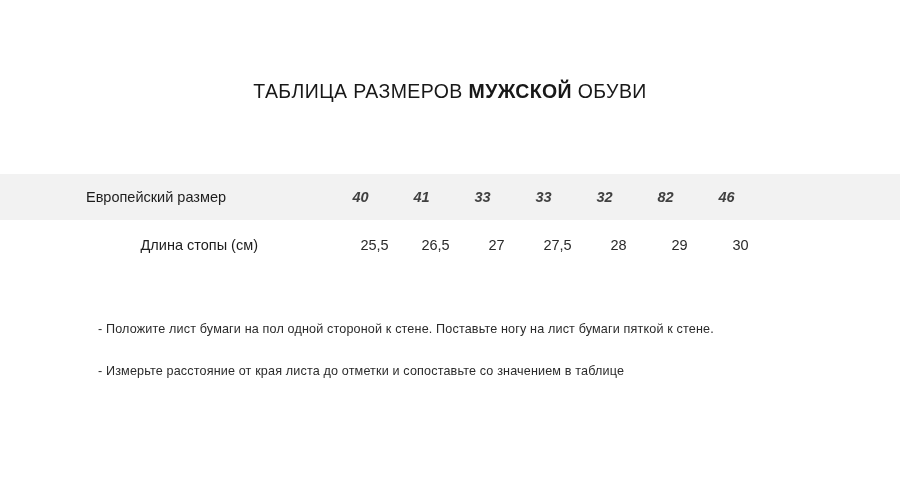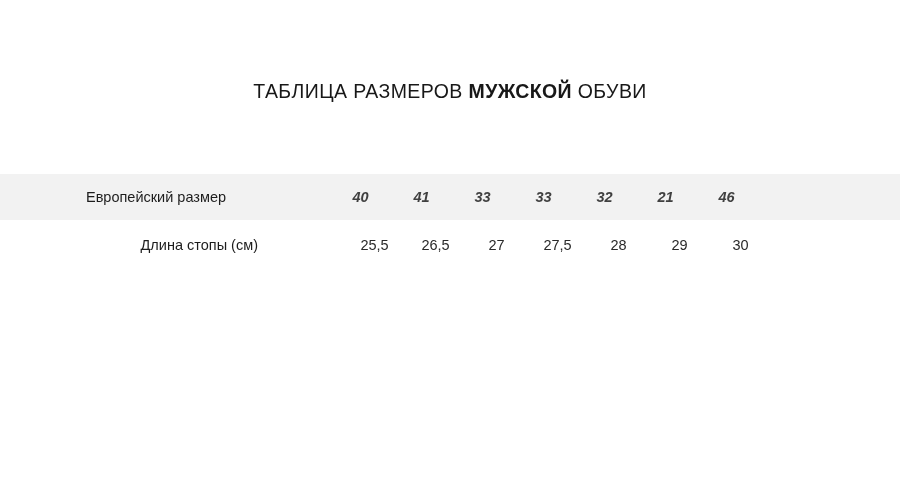--- a/index.html
+++ b/index.html
@@ -140,35 +140,37 @@
   <div class="table-wrap">
     <table class="size-table">
       <tbody>
         <tr class="header-row">
           <td class="label-cell">Европейский размер</td>
           <td class="val-cell">40</td>
           <td class="val-cell">41</td>
           <td class="val-cell">33</td>
           <td class="val-cell">33</td>
           <td class="val-cell">32</td>
-          <td class="val-cell">21</td>
+          <td class="val-cell">82</td>
           <td class="val-cell">46</td>
           <td class="spacer-cell"></td>
         </tr>
         <tr class="data-row">
           <td class="label-cell">Длина стопы (см)</td>
           <td class="val-cell">25,5</td>
           <td class="val-cell">26,5</td>
           <td class="val-cell">27</td>
           <td class="val-cell">27,5</td>
           <td class="val-cell">28</td>
           <td class="val-cell">29</td>
           <td class="val-cell">30</td>
           <td class="spacer-cell"></td>
         </tr>
       </tbody>
     </table>
   </div>
 
   <div class="instructions">
+    <div class="instruction-line">- Положите лист бумаги на пол одной стороной к стене. Поставьте ногу на лист бумаги пяткой к стене.</div>
+    <div class="instruction-line">- Измерьте расстояние от края листа до отметки и сопоставьте со значением в таблице</div>
   </div>
 
 </div>
 
 </body></html>

